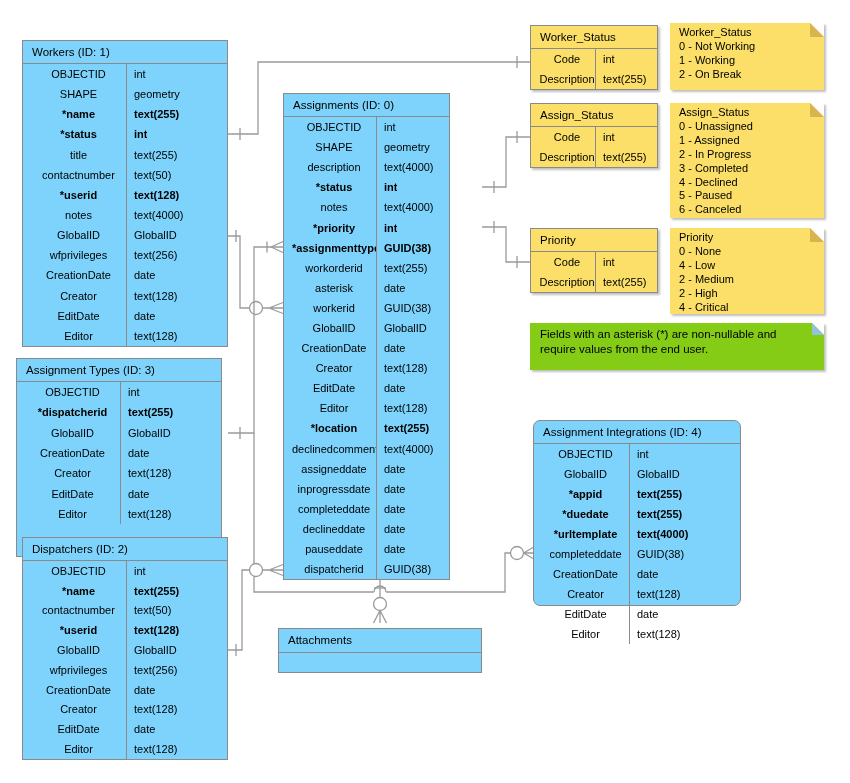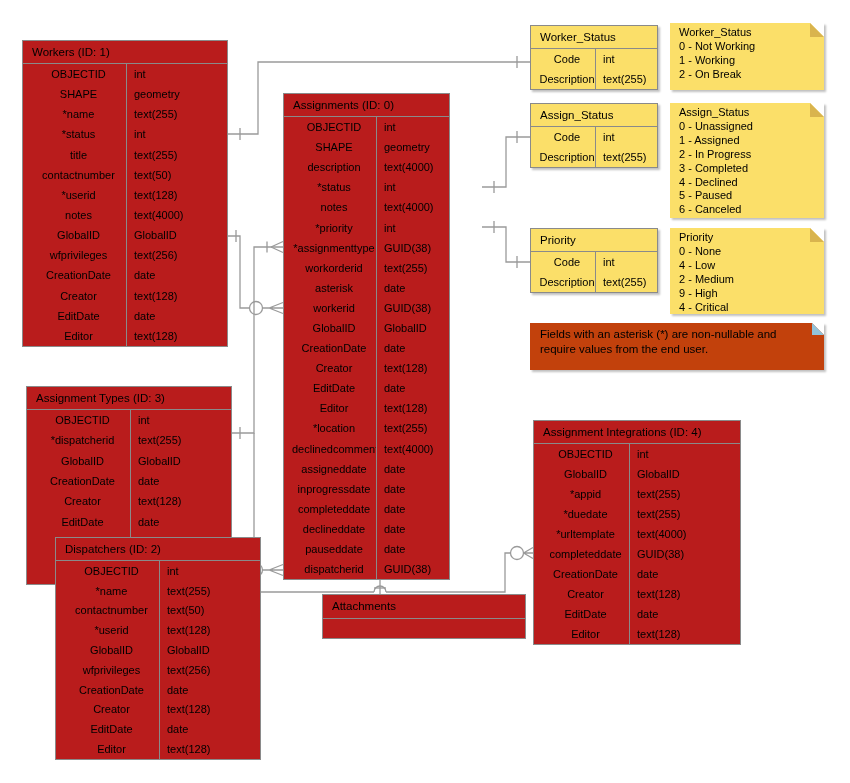--- a/index.html
+++ b/index.html
@@ -3,49 +3,49 @@
 <meta charset="utf-8">
 <style>
   html,body{margin:0;padding:0;}
   body{
     width:850px;height:783px;position:relative;background:#ffffff;
     font-family:"Liberation Sans",sans-serif;font-size:11px;color:#000;
     overflow:hidden;
   }
   #wires{position:absolute;left:0;top:0;}
   .entity{
-    position:absolute;background:#b91c1c;border:1.5px solid #8a8a8a;
+    position:absolute;background:#7dd3fc;border:1.5px solid #8a8a8a;
     box-sizing:border-box;
   }
   .ehdr{
     height:22px;line-height:22px;padding-left:9px;
     border-bottom:1.5px solid #8a8a8a;font-size:11.5px;
     white-space:nowrap;overflow:hidden;
   }
   .ebody{position:relative;text-align:center;}
   .ebody.cols::before{
     content:"";position:absolute;left:var(--split);top:0;bottom:0;
     width:1px;background:#8a8a8a;
   }
   .frow{display:flex;height:var(--rh);align-items:center;white-space:nowrap;}
-  .frow.bold{font-weight:normal;}
+  .frow.bold{font-weight:bold;}
   .fname{width:var(--split);padding-left:8px;box-sizing:border-box;flex:none;overflow:hidden;}
   .ftype{padding-left:8px;overflow:hidden;}
   .domain{background:#fbdf69;box-shadow:2px 2px 2px rgba(0,0,0,0.25);}
   .domain .ehdr{border-bottom-color:#8a8a8a;}
   .note{
     position:absolute;background:#fbdf69;box-sizing:border-box;
     padding:3px 8px 3px 9px;line-height:13.9px;
     box-shadow:2px 2px 2px rgba(0,0,0,0.25);
   }
   .note .cut{position:absolute;top:0;right:0;width:14px;height:14px;background:#fff;
     clip-path:polygon(0 0,100% 0,100% 100%);}
   .note .flap{position:absolute;top:0;right:0;width:14px;height:14px;background:#d9b44e;
     clip-path:polygon(0 0,100% 100%,0 100%);}
-  .note.blue{background:#c2410c;font-size:11.5px;line-height:14.5px;padding:4px 10px;}
+  .note.blue{background:#84cc16;font-size:11.5px;line-height:14.5px;padding:4px 10px;}
   .note.blue .flap{background:#92c3da;width:12px;height:12px;}
   .note.blue .cut{width:12px;height:12px;}
   .nline{white-space:nowrap;}
 </style>
 </head>
 <body>
 
 <svg id="wires" width="850" height="783" viewBox="0 0 850 783" stroke="#9a9a9a" stroke-width="1.3" fill="none">
 
   <g>
@@ -158,21 +158,21 @@
         <div class="fname">EditDate</div>
         <div class="ftype">date</div>
       </div>
       <div class="frow">
         <div class="fname">Editor</div>
         <div class="ftype">text(128)</div>
       </div>
     </div>
 </div>
 
-<div class="entity" style="left:26px;top:358px;width:206px;height:199px;margin-top:28px;--rh:20.3px;--split:103px;">
+<div class="entity" style="left:16px;top:358px;width:206px;height:199px;--rh:20.3px;--split:103px;">
   <div class="ehdr">Assignment Types (ID: 3)</div>
   <div class="ebody cols">
       <div class="frow">
         <div class="fname">OBJECTID</div>
         <div class="ftype">int</div>
       </div>
       <div class="frow bold">
         <div class="fname">*dispatcherid</div>
         <div class="ftype">text(255)</div>
       </div>
@@ -192,21 +192,21 @@
         <div class="fname">EditDate</div>
         <div class="ftype">date</div>
       </div>
       <div class="frow">
         <div class="fname">Editor</div>
         <div class="ftype">text(128)</div>
       </div>
     </div>
 </div>
 
-<div class="entity" style="left:22px;top:537px;width:206px;height:223px;margin-left:33px;--rh:19.8px;--split:103px;">
+<div class="entity" style="left:22px;top:537px;width:206px;height:223px;--rh:19.8px;--split:103px;">
   <div class="ehdr">Dispatchers (ID: 2)</div>
   <div class="ebody cols">
       <div class="frow">
         <div class="fname">OBJECTID</div>
         <div class="ftype">int</div>
       </div>
       <div class="frow bold">
         <div class="fname">*name</div>
         <div class="ftype">text(255)</div>
       </div>
@@ -336,26 +336,26 @@
         <div class="fname">pauseddate</div>
         <div class="ftype">date</div>
       </div>
       <div class="frow">
         <div class="fname">dispatcherid</div>
         <div class="ftype">GUID(38)</div>
       </div>
     </div>
 </div>
 
-<div class="entity" style="left:278px;top:594px;width:204px;height:45px;margin-left:44px;">
+<div class="entity" style="left:278px;top:628px;width:204px;height:45px;">
   <div class="ehdr" style="height:23px;line-height:23px;">Attachments</div>
   <div class="ebody" style="height:18px;"></div>
 </div>
 
-<div class="entity" style="left:533px;top:420px;width:208px;height:225px;--rh:20px;--split:95px;">
+<div class="entity" style="left:533px;top:420px;width:208px;height:186px;border-radius:7px;--rh:20px;--split:95px;">
   <div class="ehdr">Assignment Integrations (ID: 4)</div>
   <div class="ebody cols">
       <div class="frow">
         <div class="fname">OBJECTID</div>
         <div class="ftype">int</div>
       </div>
       <div class="frow">
         <div class="fname">GlobalID</div>
         <div class="ftype">GlobalID</div>
       </div>
@@ -458,21 +458,21 @@
     <div class="nline">6 - Canceled</div>
   </div>
 
 <div class="note" style="left:670px;top:228px;width:154px;height:86px;">
   <span class="cut"></span>
   <span class="flap"></span>
 <div class="nline">Priority</div>
     <div class="nline">0 - None</div>
     <div class="nline">4 - Low</div>
     <div class="nline">2 - Medium</div>
-    <div class="nline">9 - High</div>
+    <div class="nline">2 - High</div>
     <div class="nline">4 - Critical</div>
   </div>
 
 <div class="note blue" style="left:530px;top:323px;width:294px;height:47px;">
   <span class="cut"></span>
   <span class="flap"></span>
   <div class="nline" style="white-space:normal;">Fields with an asterisk (*) are non-nullable and require values from the end user.</div>
 </div>
 
 </body></html>

